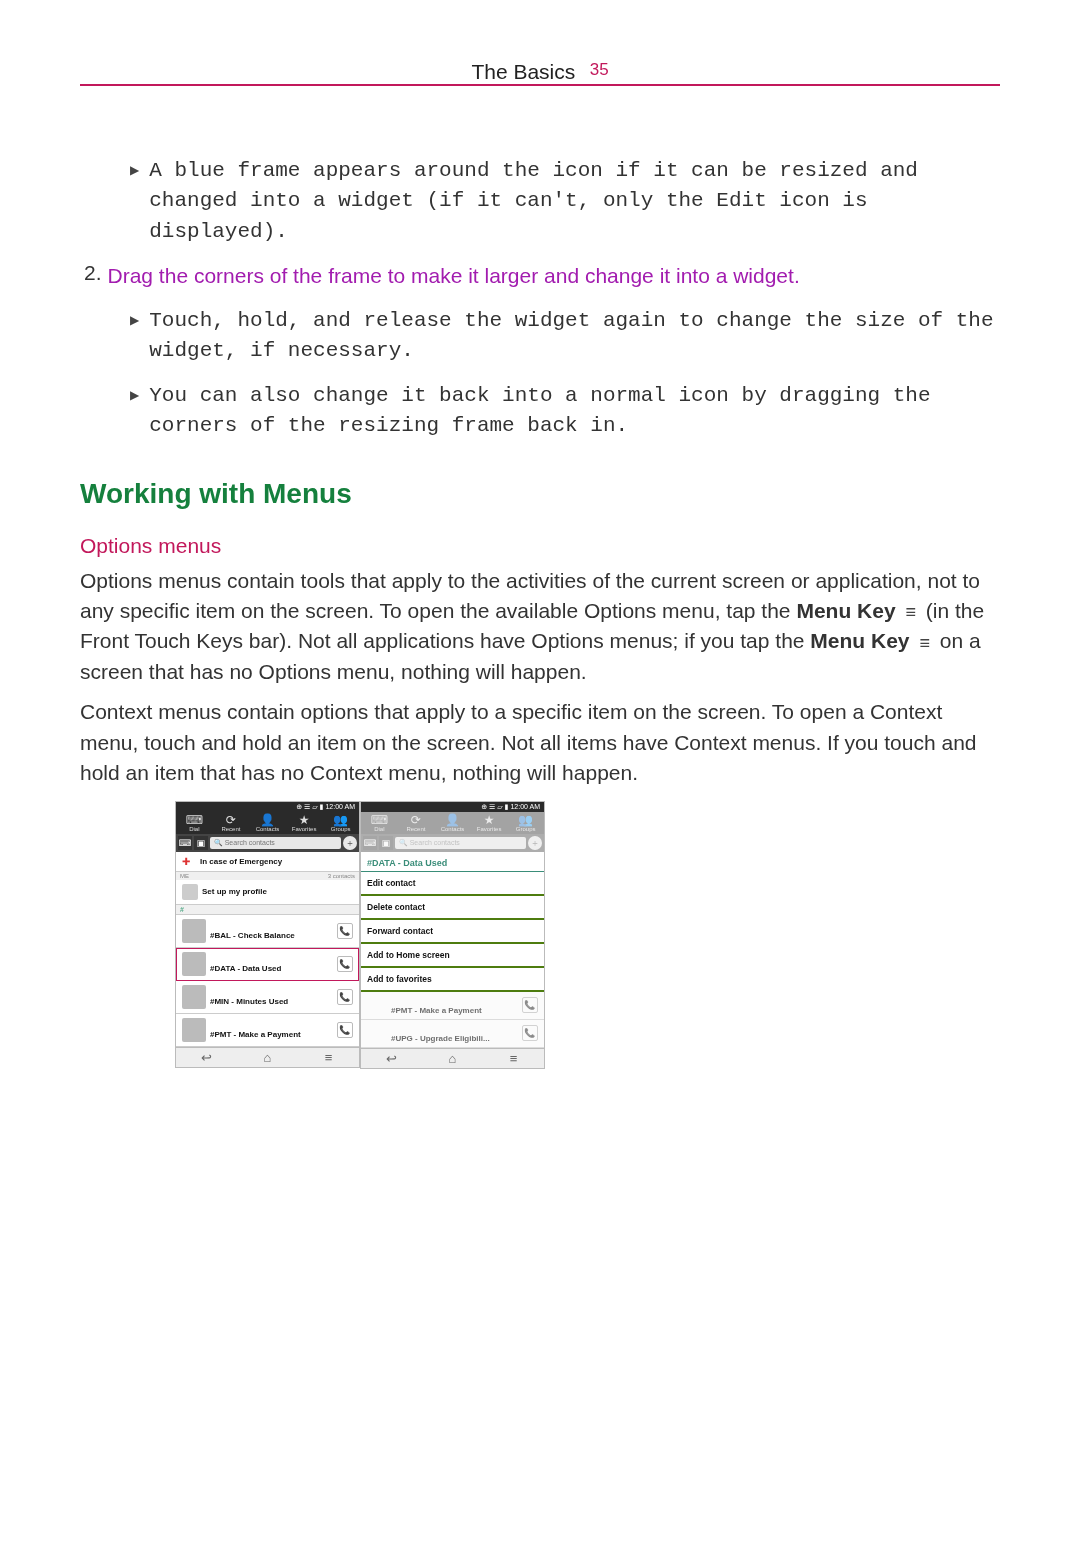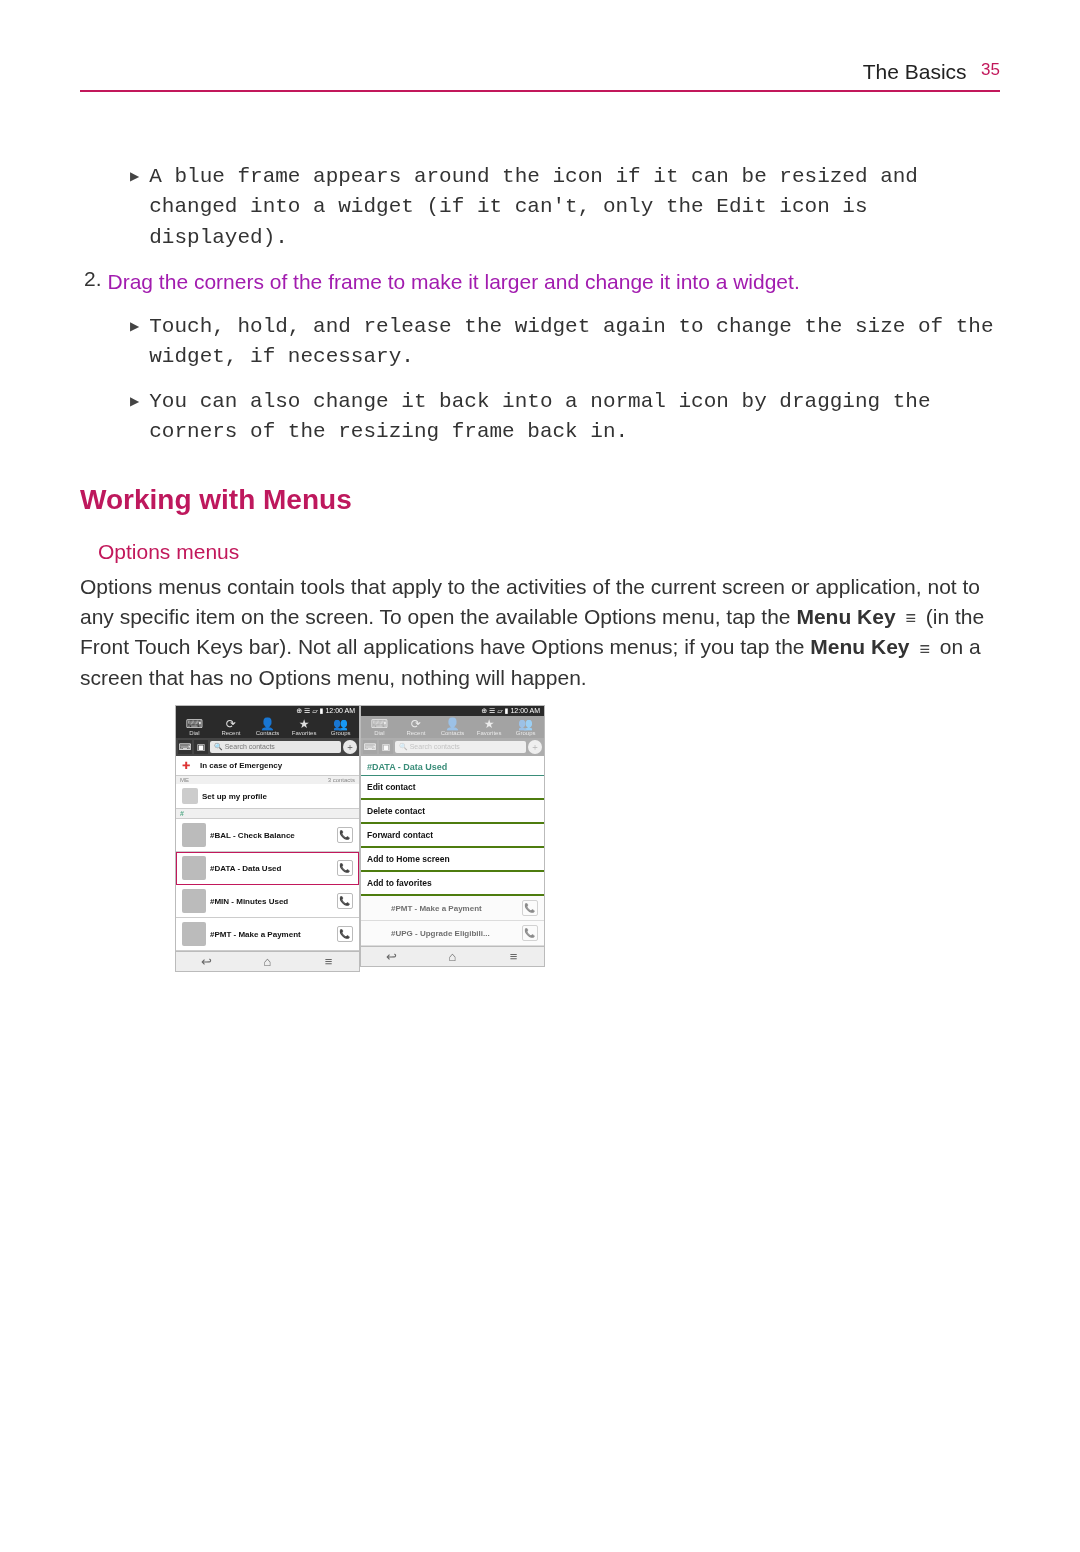--- a/index.html
+++ b/index.html
@@ -7,23 +7,22 @@
     font-family: Arial, Helvetica, sans-serif;
     background: #fff;
     width: 1080px;
     margin: 0 auto;
     color: #222;
   }
   .page {
     padding: 60px 80px 60px 80px;
   }
   .header {
-    text-align: right;
+    text-align: center;
     border-bottom: 2px solid #c2185b;
-    padding-bottom: 6px;
     margin-bottom: 70px;
   }
   .chapter {
     color: #222;
     font-size: 21px;
     font-weight: 400;
     display: inline;
     margin-right: 10px;
   }
   .pagenum {
@@ -48,33 +47,32 @@
   .bullet-row .bt { font-size: 21px; line-height: 1.45; color: #333; font-family: Liberation Mono, monospace; }
   .num-row {
     display: flex;
     align-items: flex-start;
     margin-bottom: 14px;
     padding-left: 4px;
   }
   .num-row .num { font-size: 21px; margin-right: 6px; color: #333; }
   .num-row .bt { font-size: 21px; line-height: 1.45; color: #a21caf; }
   h2.section {
-    color: #be185d;
+    color: #15803d;
     font-size: 28px;
     font-weight: 700;
     margin-top: 36px;
     margin-bottom: 10px;
   }
   h3.subsection {
     color: #c2185b;
     font-size: 21px;
     font-weight: 400;
     margin-top: 24px;
     margin-bottom: 8px;
-    margin-left: 18px;
   }
   .p-std {
     font-size: 21px;
     line-height: 1.45;
     color: #333;
     margin-bottom: 10px;
   }
   .bold { font-weight: 700; }
   .key-icon {
     display: inline-block;
@@ -169,21 +167,21 @@
     font-size: 6px;
     color: #888;
     padding: 1px 4px;
     display: flex; justify-content: space-between;
   }
   .phone .avatar { width: 16px; height: 16px; background: #ccc; border-radius: 2px; margin-right: 4px; }
   .phone .img-avatar {
     width: 24px; height: 24px; background: #bbb; border-radius: 2px; margin-right: 4px;
     flex-shrink: 0;
   }
-  .phone .row.contact .rowtext { font-size: 8px; font-weight: bold; }
+  .phone .row.contact .rowtext { font-size: 8px; font-weight: bold; margin-top: 10px; }
   .phone .navbar {
     display: flex;
     background: #eee;
     border-top: 1px solid #bbb;
   }
   .phone .navbar .nbtn {
     flex: 1;
     text-align: center;
     font-size: 13px;
     color: #666;
@@ -263,20 +261,21 @@
     <p class="p-std">
       <span>Options menus contain tools that apply to the activities of the current screen or application, not to any specific item on the screen. To open the available Options menu, tap the </span>
       <span class="bold">Menu Key</span>
       <span class="key-icon">≡</span>
       <span> (in the Front Touch Keys bar). Not all applications have Options menus; if you tap the </span>
       <span class="bold">Menu Key</span>
       <span class="key-icon">≡</span>
       <span> on a screen that has no Options menu, nothing will happen.</span>
     </p>
 
+    <p class="p-std">Context menus contain options that apply to a specific item on the screen. To open a Context menu, touch and hold an item on the screen. Not all items have Context menus. If you touch and hold an item that has no Context menu, nothing will happen.</p>
 
     <div class="screenshots-row">
 
       <div style="width:95px;"></div>
 
       <div class="phone-wrap">
         <div class="phone">
           <div class="sbar">
             <span>⊕ ☰ ▱ ▮</span>
             <span>12:00 AM</span>

